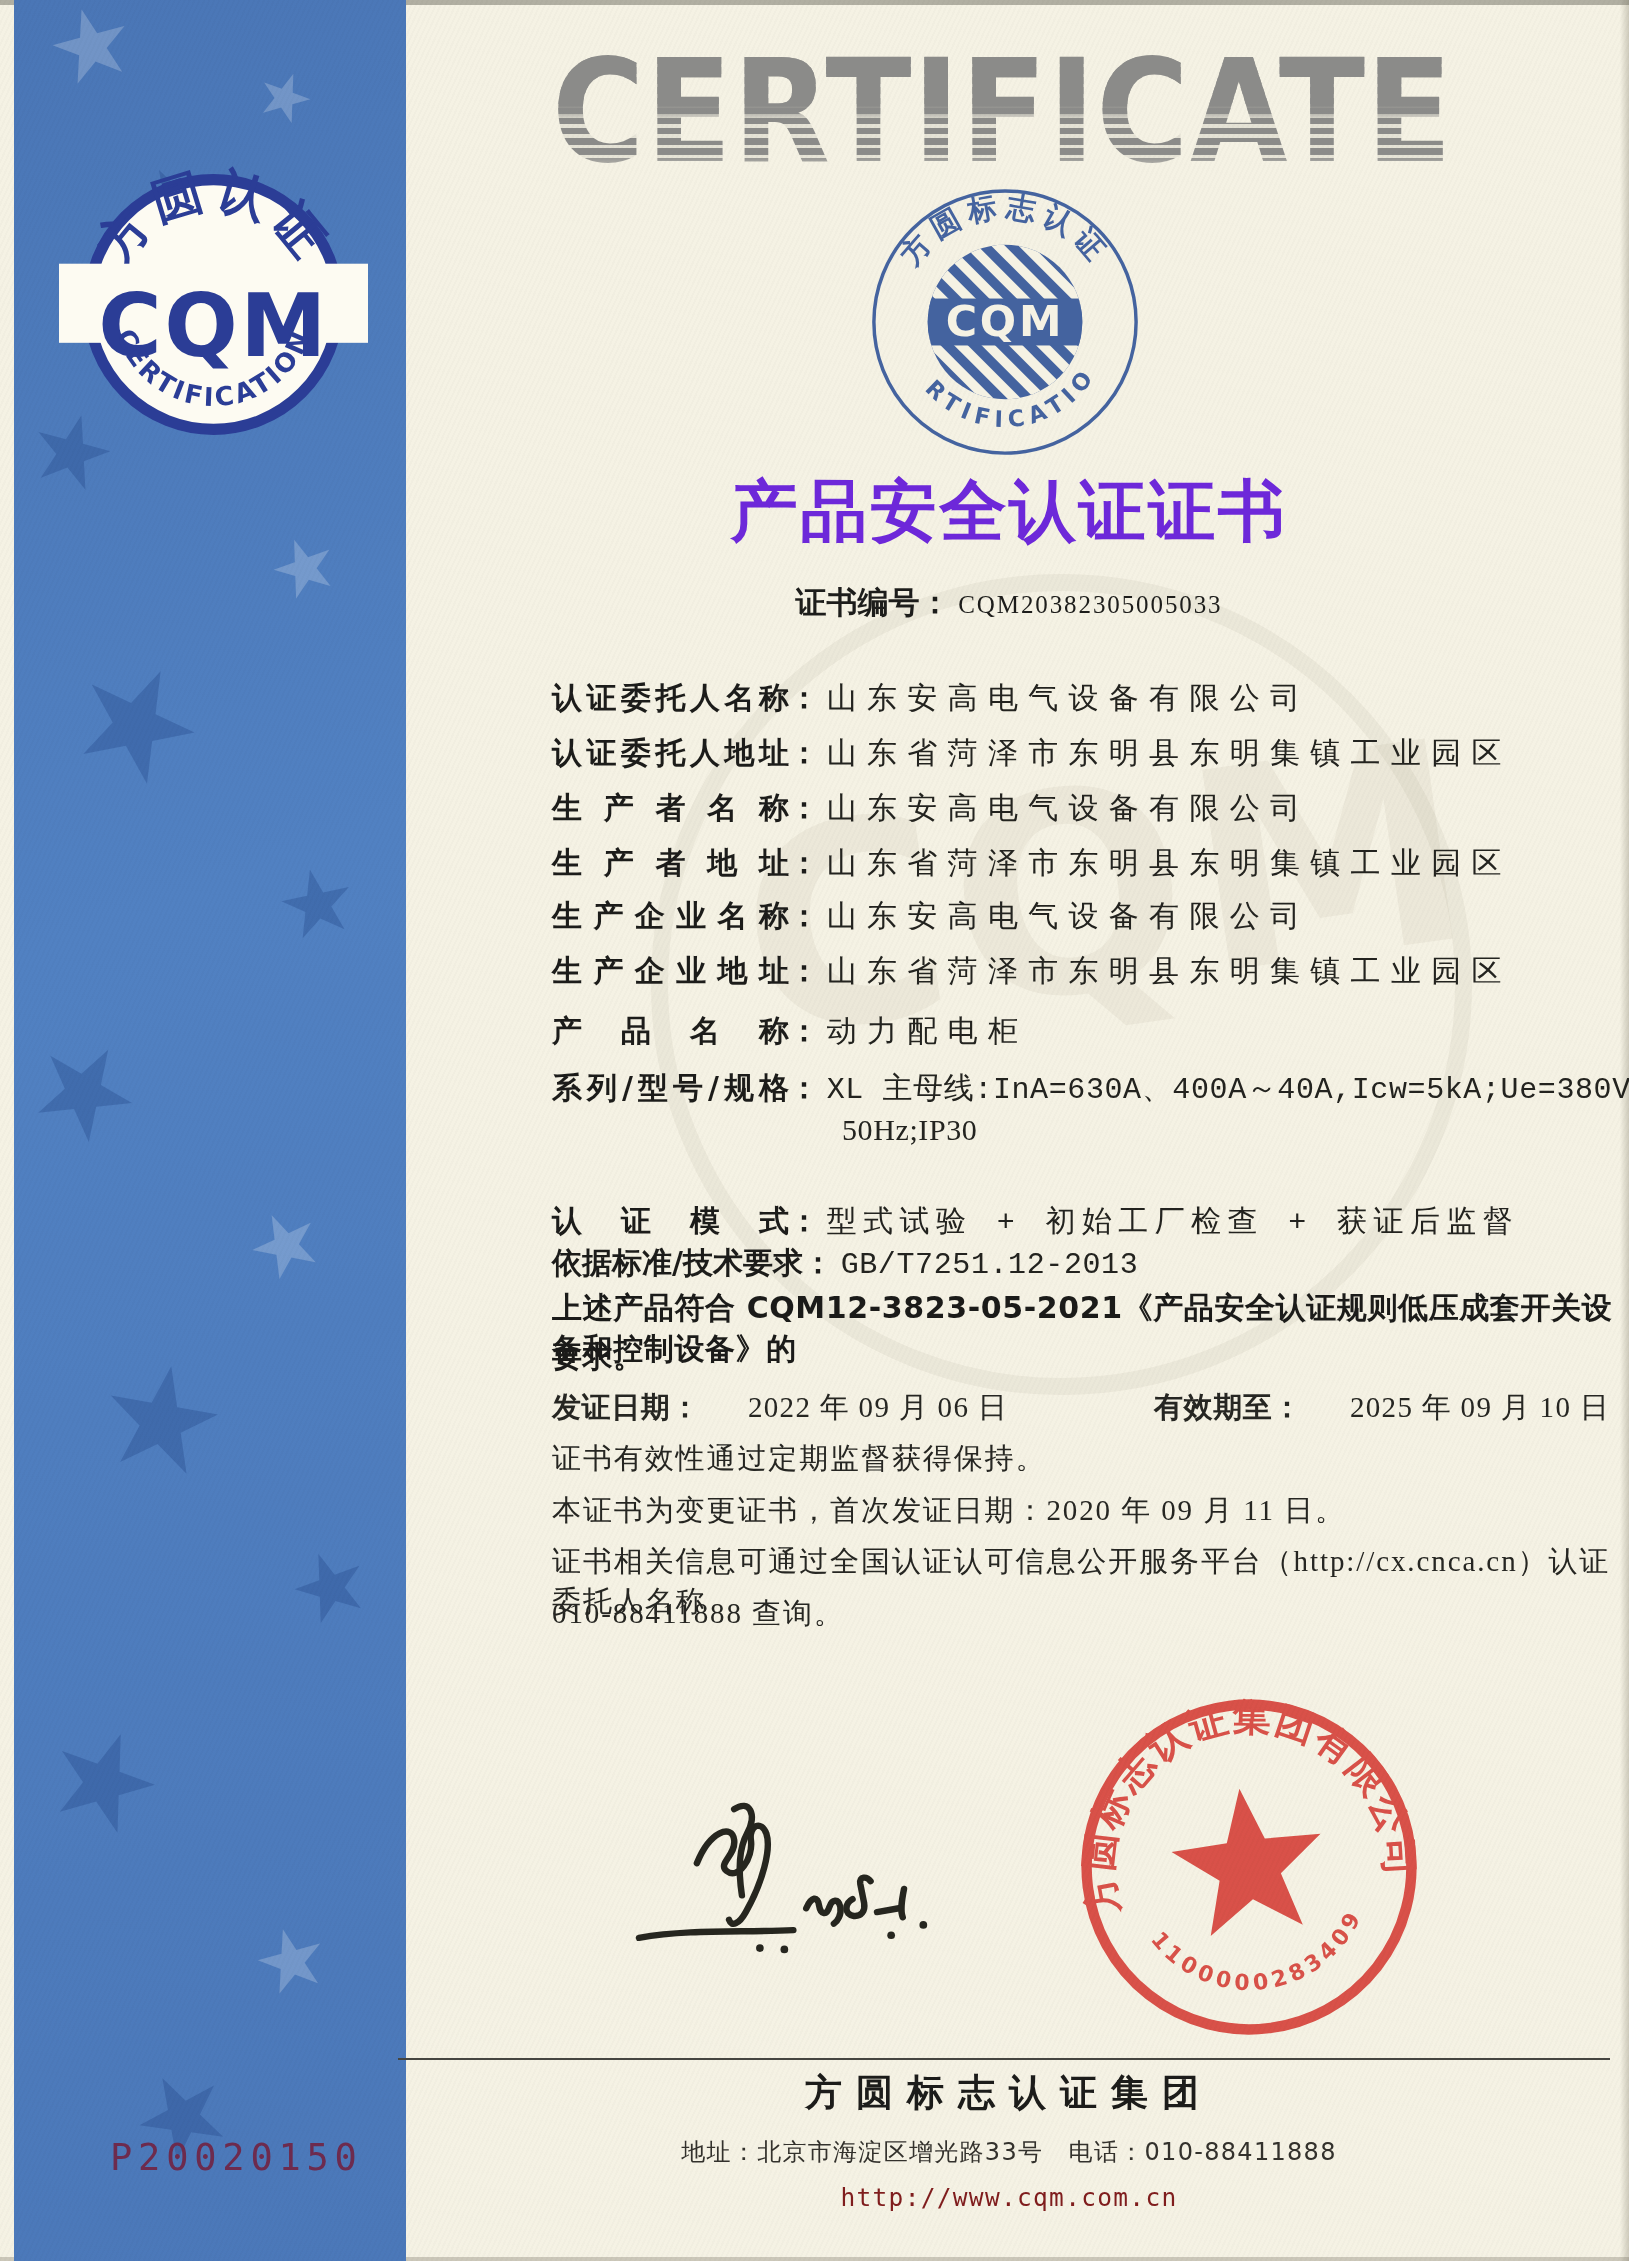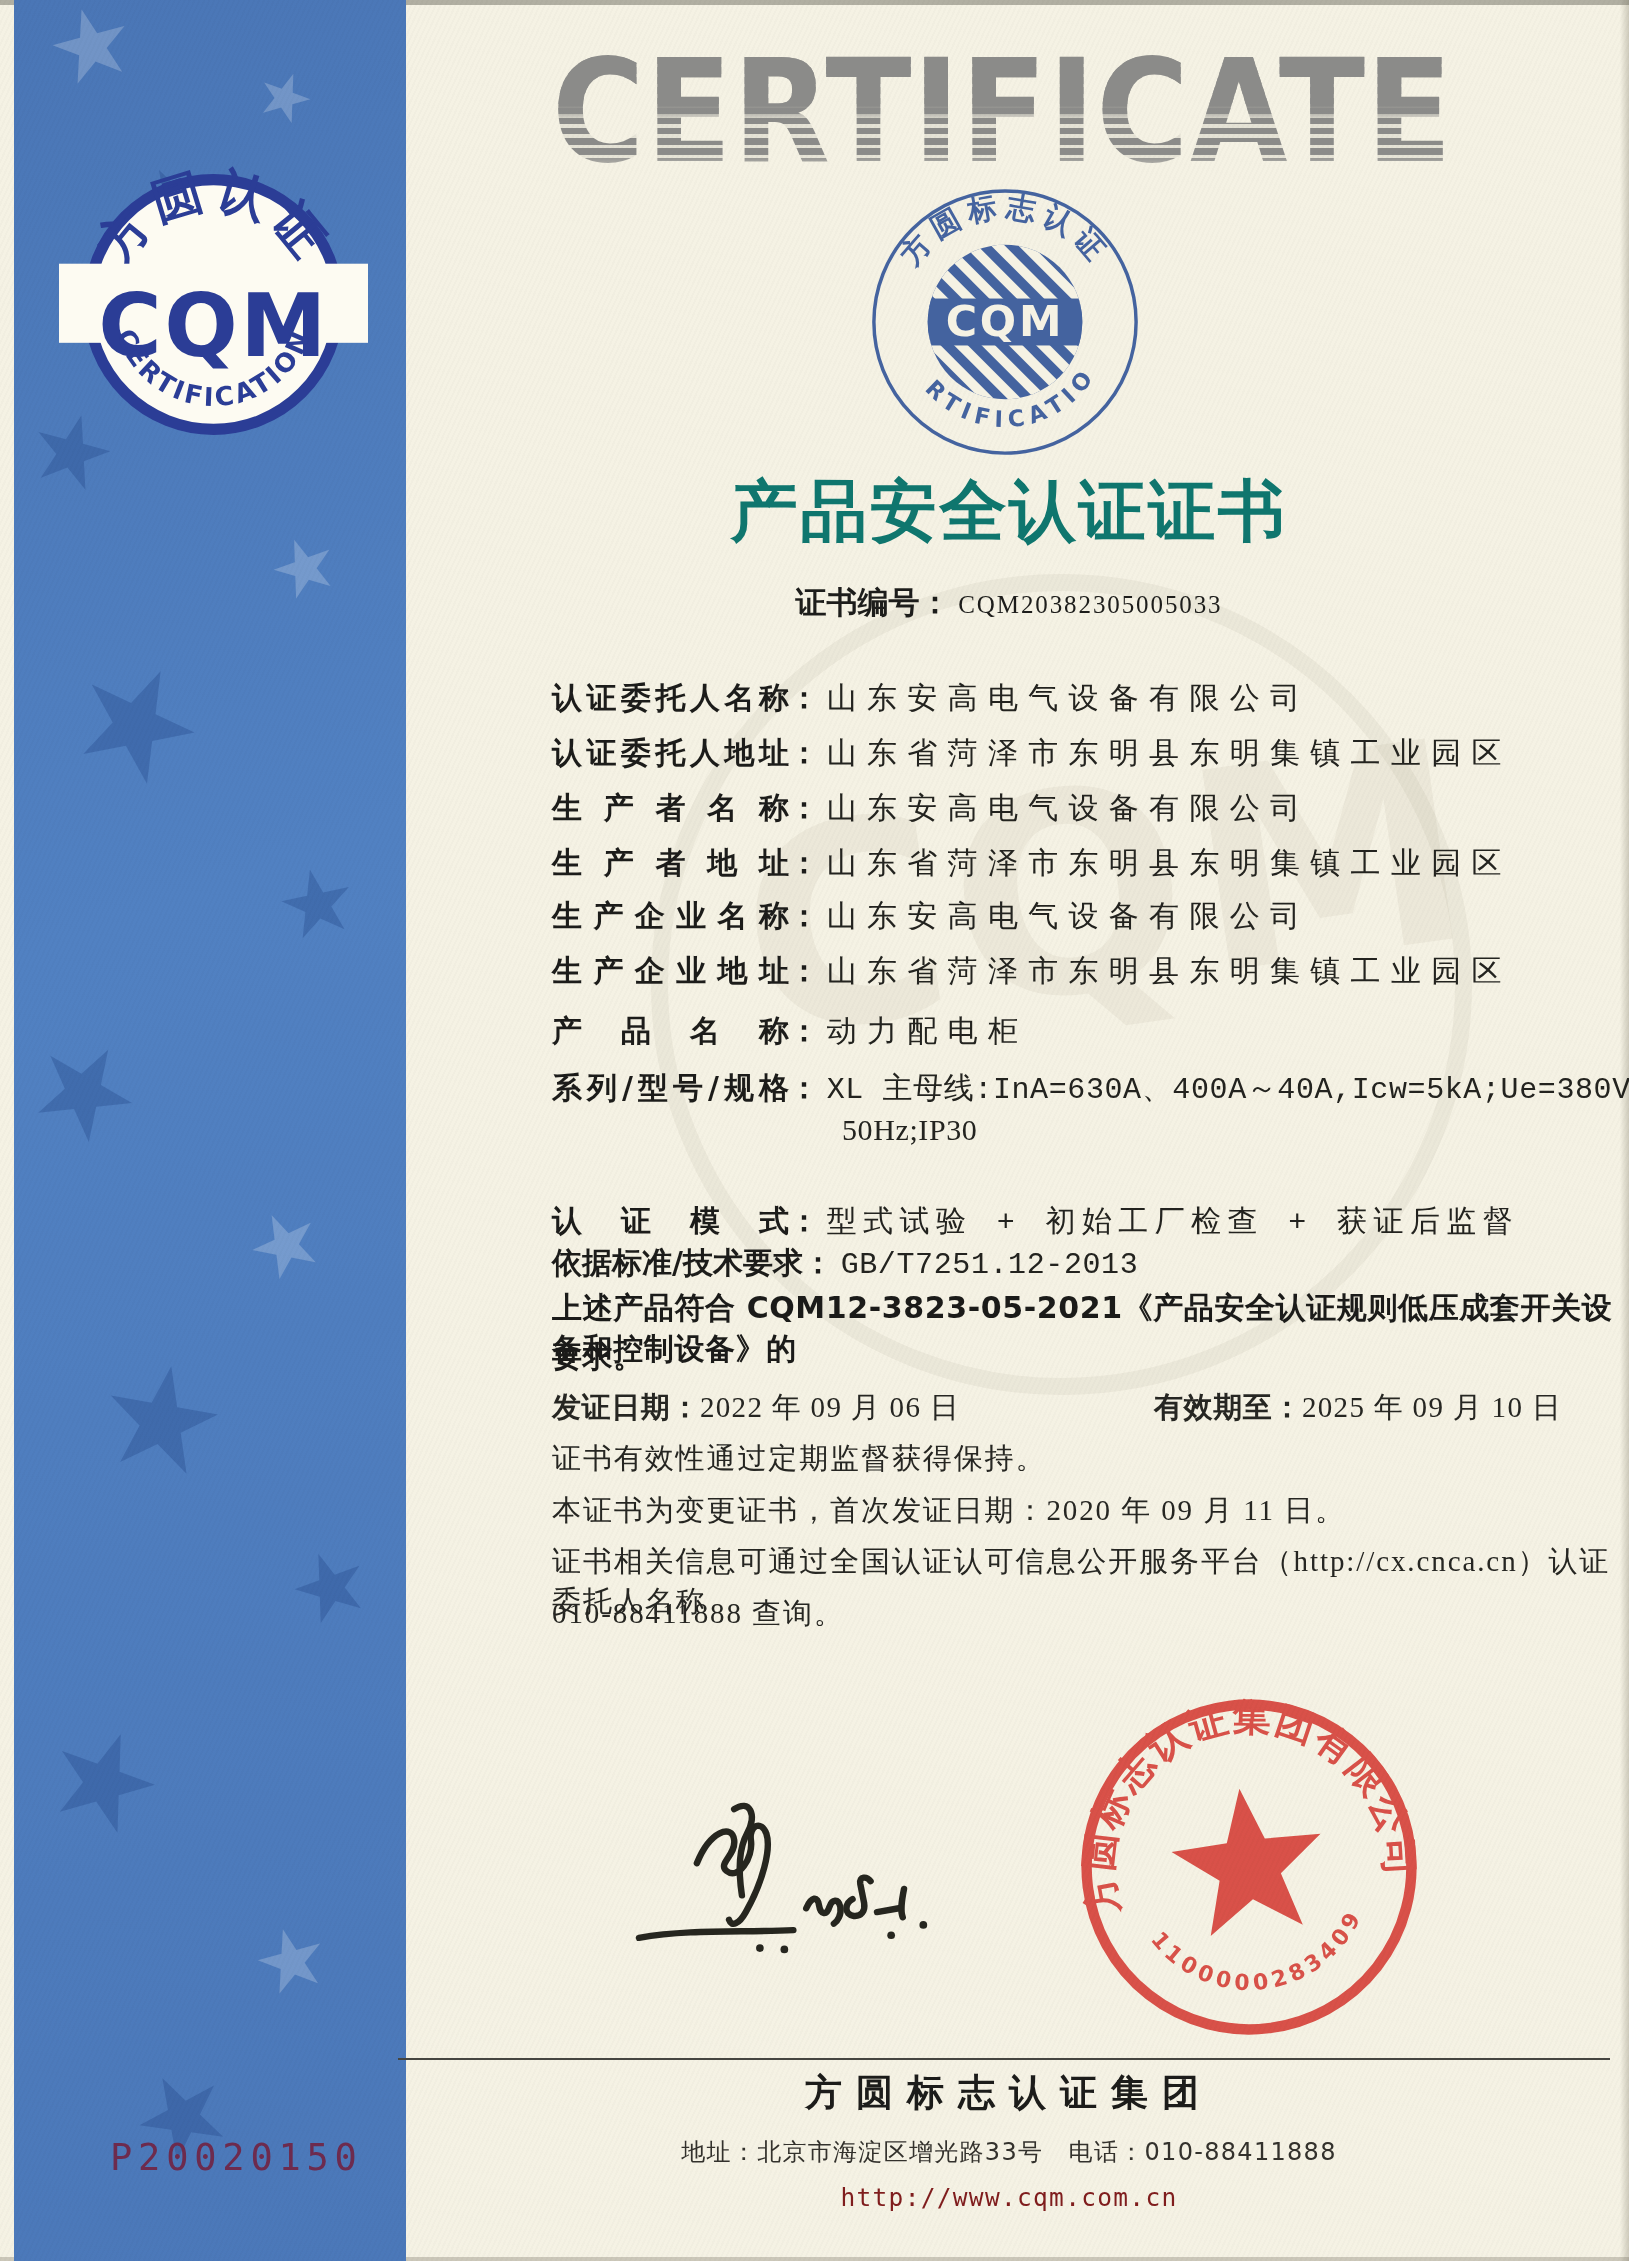--- a/index.html
+++ b/index.html
@@ -37,42 +37,42 @@
 
   
   .wm-ring{position:absolute;left:651px;top:574px;width:787px;height:787px;border-radius:50%;
         border:17px solid rgba(130,120,88,0.08);z-index:0;}
   .wm-text{position:absolute;left:741px;top:729px;z-index:0;font-family:"DejaVu Sans",sans-serif;
         font-weight:900;font-size:277px;color:rgba(130,120,88,0.07);letter-spacing:6.4px;
         transform:rotate(-8deg);}
 
   
   .title{position:absolute;left:406px;top:466px;width:1206px;text-align:center;z-index:2;
-        font-weight:700;font-size:67px;letter-spacing:2.6px;color:#0f766e;}
+        font-weight:700;font-size:67px;letter-spacing:2.6px;color:#6d28d9;}
   .cert-line{position:absolute;left:406px;top:582px;width:1206px;text-align:center;z-index:2;
         font-size:31px;color:#1d1d1b;}
   .cert-line .cl-label{font-family:"DejaVu Sans",sans-serif;font-weight:700;}
   .cert-line .cl-value{font-family:"Liberation Serif",serif;font-size:25px;letter-spacing:1.9px;}
 
   
   .frow{position:absolute;left:552px;white-space:nowrap;font-size:30px;color:#1c1c1a;z-index:2;}
   .flabel{display:inline-block;width:237px;text-align:justify;text-align-last:justify;
         font-family:"DejaVu Sans",sans-serif;font-weight:700;vertical-align:bottom;}
   .flabel.wide{width:auto;text-align-last:auto;}
   .fcolon{font-family:"DejaVu Sans",sans-serif;font-weight:700;}
   .fvalue{font-family:Liberation Mono, monospace;margin-left:7.7px;letter-spacing:10.3px;color:#23231f;}
   .fvalue.plain{letter-spacing:0.6px;}
   .fvalue2{position:absolute;left:290px;top:45px;font-family:"Liberation Serif",serif;
         letter-spacing:0.6px;color:#23231f;}
 
   
   .stmt{position:absolute;left:552px;z-index:2;font-size:29px;color:#262622;letter-spacing:1.9px;}
   .stmt.bold{font-family:"DejaVu Sans",sans-serif;font-weight:700;font-size:30px;letter-spacing:0.6px;color:#1b1b19;}
   .stmt .dlabel{font-family:"DejaVu Sans",sans-serif;font-weight:600;letter-spacing:0.6px;}
-  .stmt .dvalue{letter-spacing:1.3px;}
+  .stmt .dvalue{letter-spacing:1.3px;margin-left:48px;}
 
   
   .signature{position:absolute;left:600px;top:1786px;width:361px;height:193px;z-index:4;}
   .seal{position:absolute;left:1075px;top:1693px;width:348px;height:348px;z-index:5;
         transform:rotate(-7deg);opacity:.93;mix-blend-mode:multiply;}
 
   
   .footer-line{position:absolute;left:398px;top:2058px;width:1212px;height:1.9px;background:#454540;z-index:2;}
   .footer-org{position:absolute;left:406px;top:2068px;width:1206px;text-align:center;z-index:2;
         font-weight:700;font-size:37px;letter-spacing:14px;color:#1c1c1a;}

